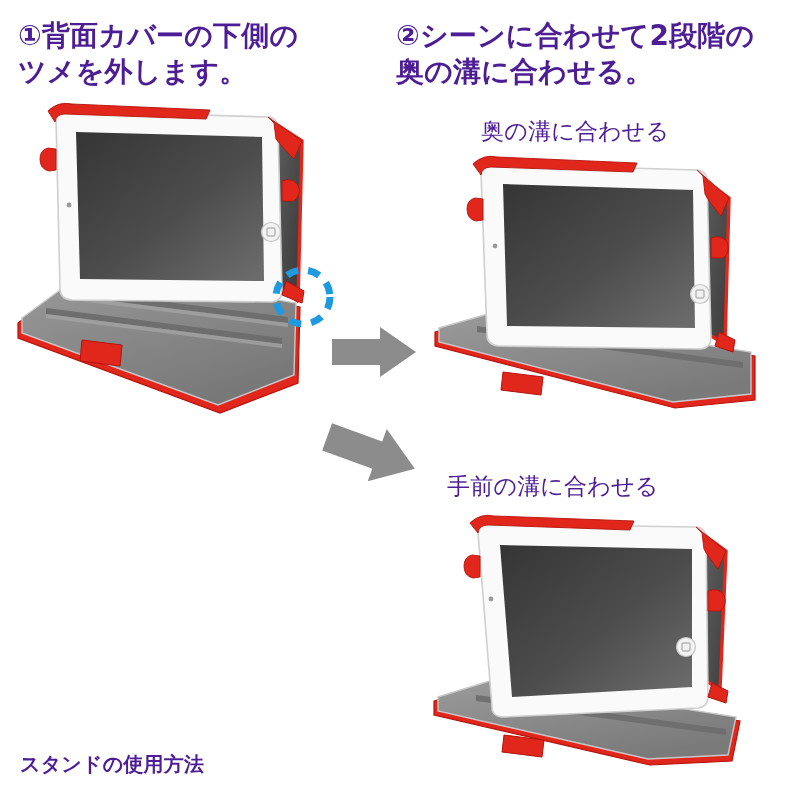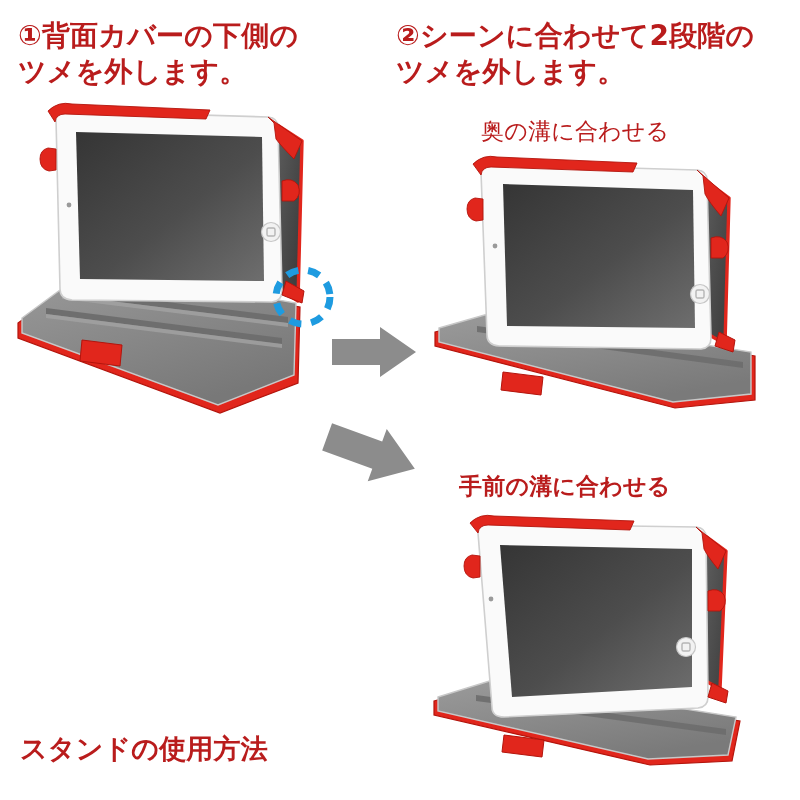--- a/index.html
+++ b/index.html
@@ -19,21 +19,21 @@
   .stage {
     position: absolute;
     left: 0; top: 0;
     width: 800px;
     height: 800px;
   }
   .txt {
     position: absolute;
     white-space: pre-line;
     font-weight: 700;
-    color: #b91c1c;
+    color: #4c1d95;
     letter-spacing: 0.2px;
   }
   #step1-text {
     left: 18px;
     top: 18px;
     font-size: 28px;
     line-height: 1.28;
   }
   #step2-text {
     left: 396px;
@@ -46,45 +46,44 @@
     top: 118px;
     font-size: 23px;
     font-weight: 400;
     line-height: 1.2;
     margin-left: 34px;
   }
   #caption-lower {
     left: 447px;
     top: 473px;
     font-size: 23px;
-    font-weight: 700;
+    font-weight: 400;
     line-height: 1.2;
-    margin-left: 12px;
   }
   #footer-text {
     left: 20px;
-    top: 733px;
-    font-size: 27px;
+    top: 752px;
+    font-size: 20px;
     line-height: 1.2;
   }
   .fig {
     position: absolute;
   }
   svg { display: block; overflow: visible; }
 </style>
 </head>
 <body>
 
 <div class="stage">
 
   <div class="txt" id="step1-text">①背面カバーの下側の
 ツメを外します。</div>
 
   <div class="txt" id="step2-text">②シーンに合わせて2段階の
-ツメを外します。</div>
+奥の溝に合わせる。</div>
 
   <div class="txt" id="caption-upper">奥の溝に合わせる</div>
 
   <div class="txt" id="caption-lower">手前の溝に合わせる</div>
 
   <div class="txt" id="footer-text">スタンドの使用方法</div>
 
   <div class="fig" style="left:10px; top:95px; width:340px; height:340px;">
     <svg width="340" height="340" viewBox="0 0 340 340" xmlns="http://www.w3.org/2000/svg">
       <defs>

